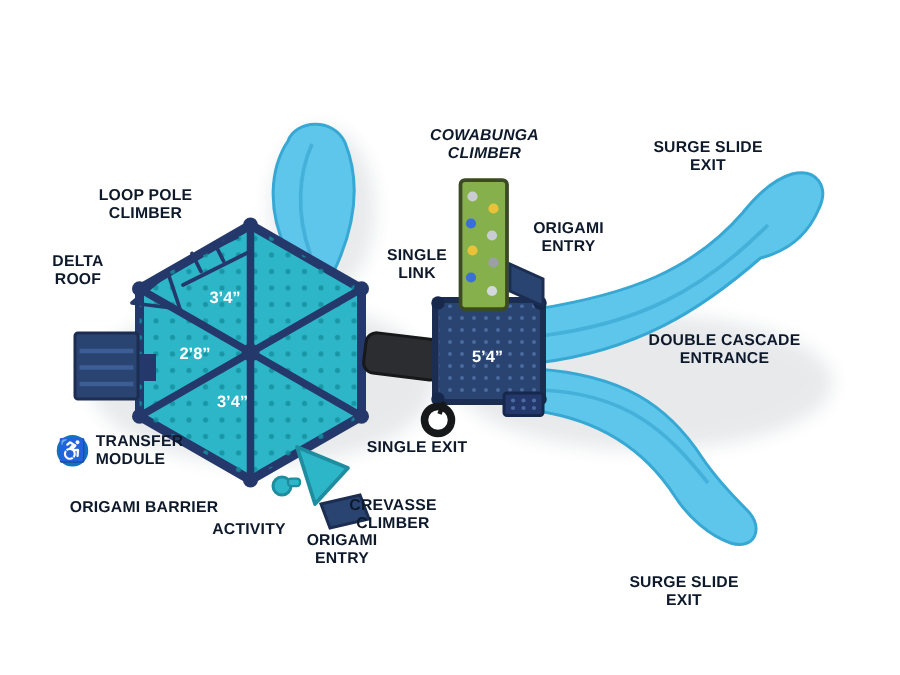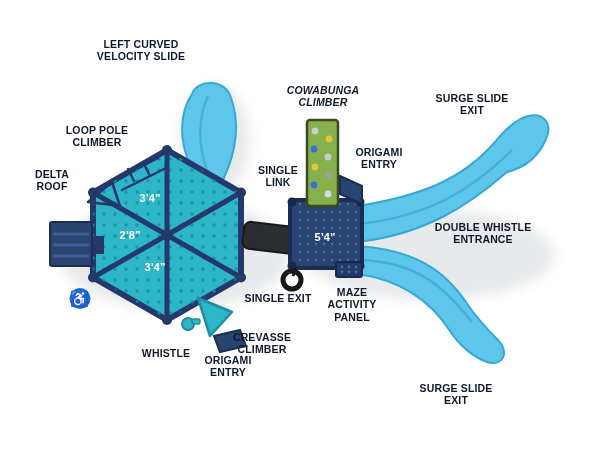--- a/index.html
+++ b/index.html
@@ -170,45 +170,43 @@
     <polygon points="198,298 232,312 210,336" fill="#2db5c8" stroke="#1f8da0" stroke-width="2.5" stroke-linejoin="round"></polygon>
 
     <polygon points="214,336 240,330 246,346 220,352" fill="#2a4472" stroke="#1b2e52" stroke-width="2"></polygon>
 
     <text class="meas" x="150" y="202" text-anchor="middle">3’4”</text>
     <text class="meas" x="130" y="239" text-anchor="middle">2’8”</text>
     <text class="meas" x="155" y="271" text-anchor="middle">3’4”</text>
     <text class="meas" x="325" y="241" text-anchor="middle">5’4”</text>
   </svg>
 
-  <div class="label" id="lbl-lcvs">LEFT CURVED
-VELOCITY SLIDE</div>
   <div class="label" id="lbl-cowabunga">COWABUNGA
 CLIMBER</div>
   <div class="label" id="lbl-surge-top">SURGE SLIDE
 EXIT</div>
   <div class="label" id="lbl-loop-pole">LOOP POLE
 CLIMBER</div>
   <div class="label" id="lbl-delta">DELTA
 ROOF</div>
   <div class="label" id="lbl-zephyr">SINGLE
 LINK</div>
   <div class="label" id="lbl-origami-top">ORIGAMI
 ENTRY</div>
-  <div class="label" id="lbl-cascade">DOUBLE WHISTLE
+  <div class="label" id="lbl-cascade">DOUBLE CASCADE
 ENTRANCE</div>
 
   <div class="label" id="lbl-transfer">
     <span class="access-badge">♿</span>
+    <span>TRANSFER
+MODULE</span>
   </div>
 
-  <div class="label single" id="lbl-whistle">WHISTLE</div>
+  <div class="label single" id="lbl-barrier">ORIGAMI BARRIER</div>
+  <div class="label single" id="lbl-whistle">ACTIVITY</div>
   <div class="label single" id="lbl-seat">SINGLE EXIT</div>
   <div class="label" id="lbl-crevasse">CREVASSE
 CLIMBER</div>
   <div class="label" id="lbl-origami-bottom">ORIGAMI
 ENTRY</div>
-  <div class="label" id="lbl-maze">MAZE
-ACTIVITY
-PANEL</div>
   <div class="label" id="lbl-surge-bottom">SURGE SLIDE
 EXIT</div>
 </div>
 
 </body></html>

